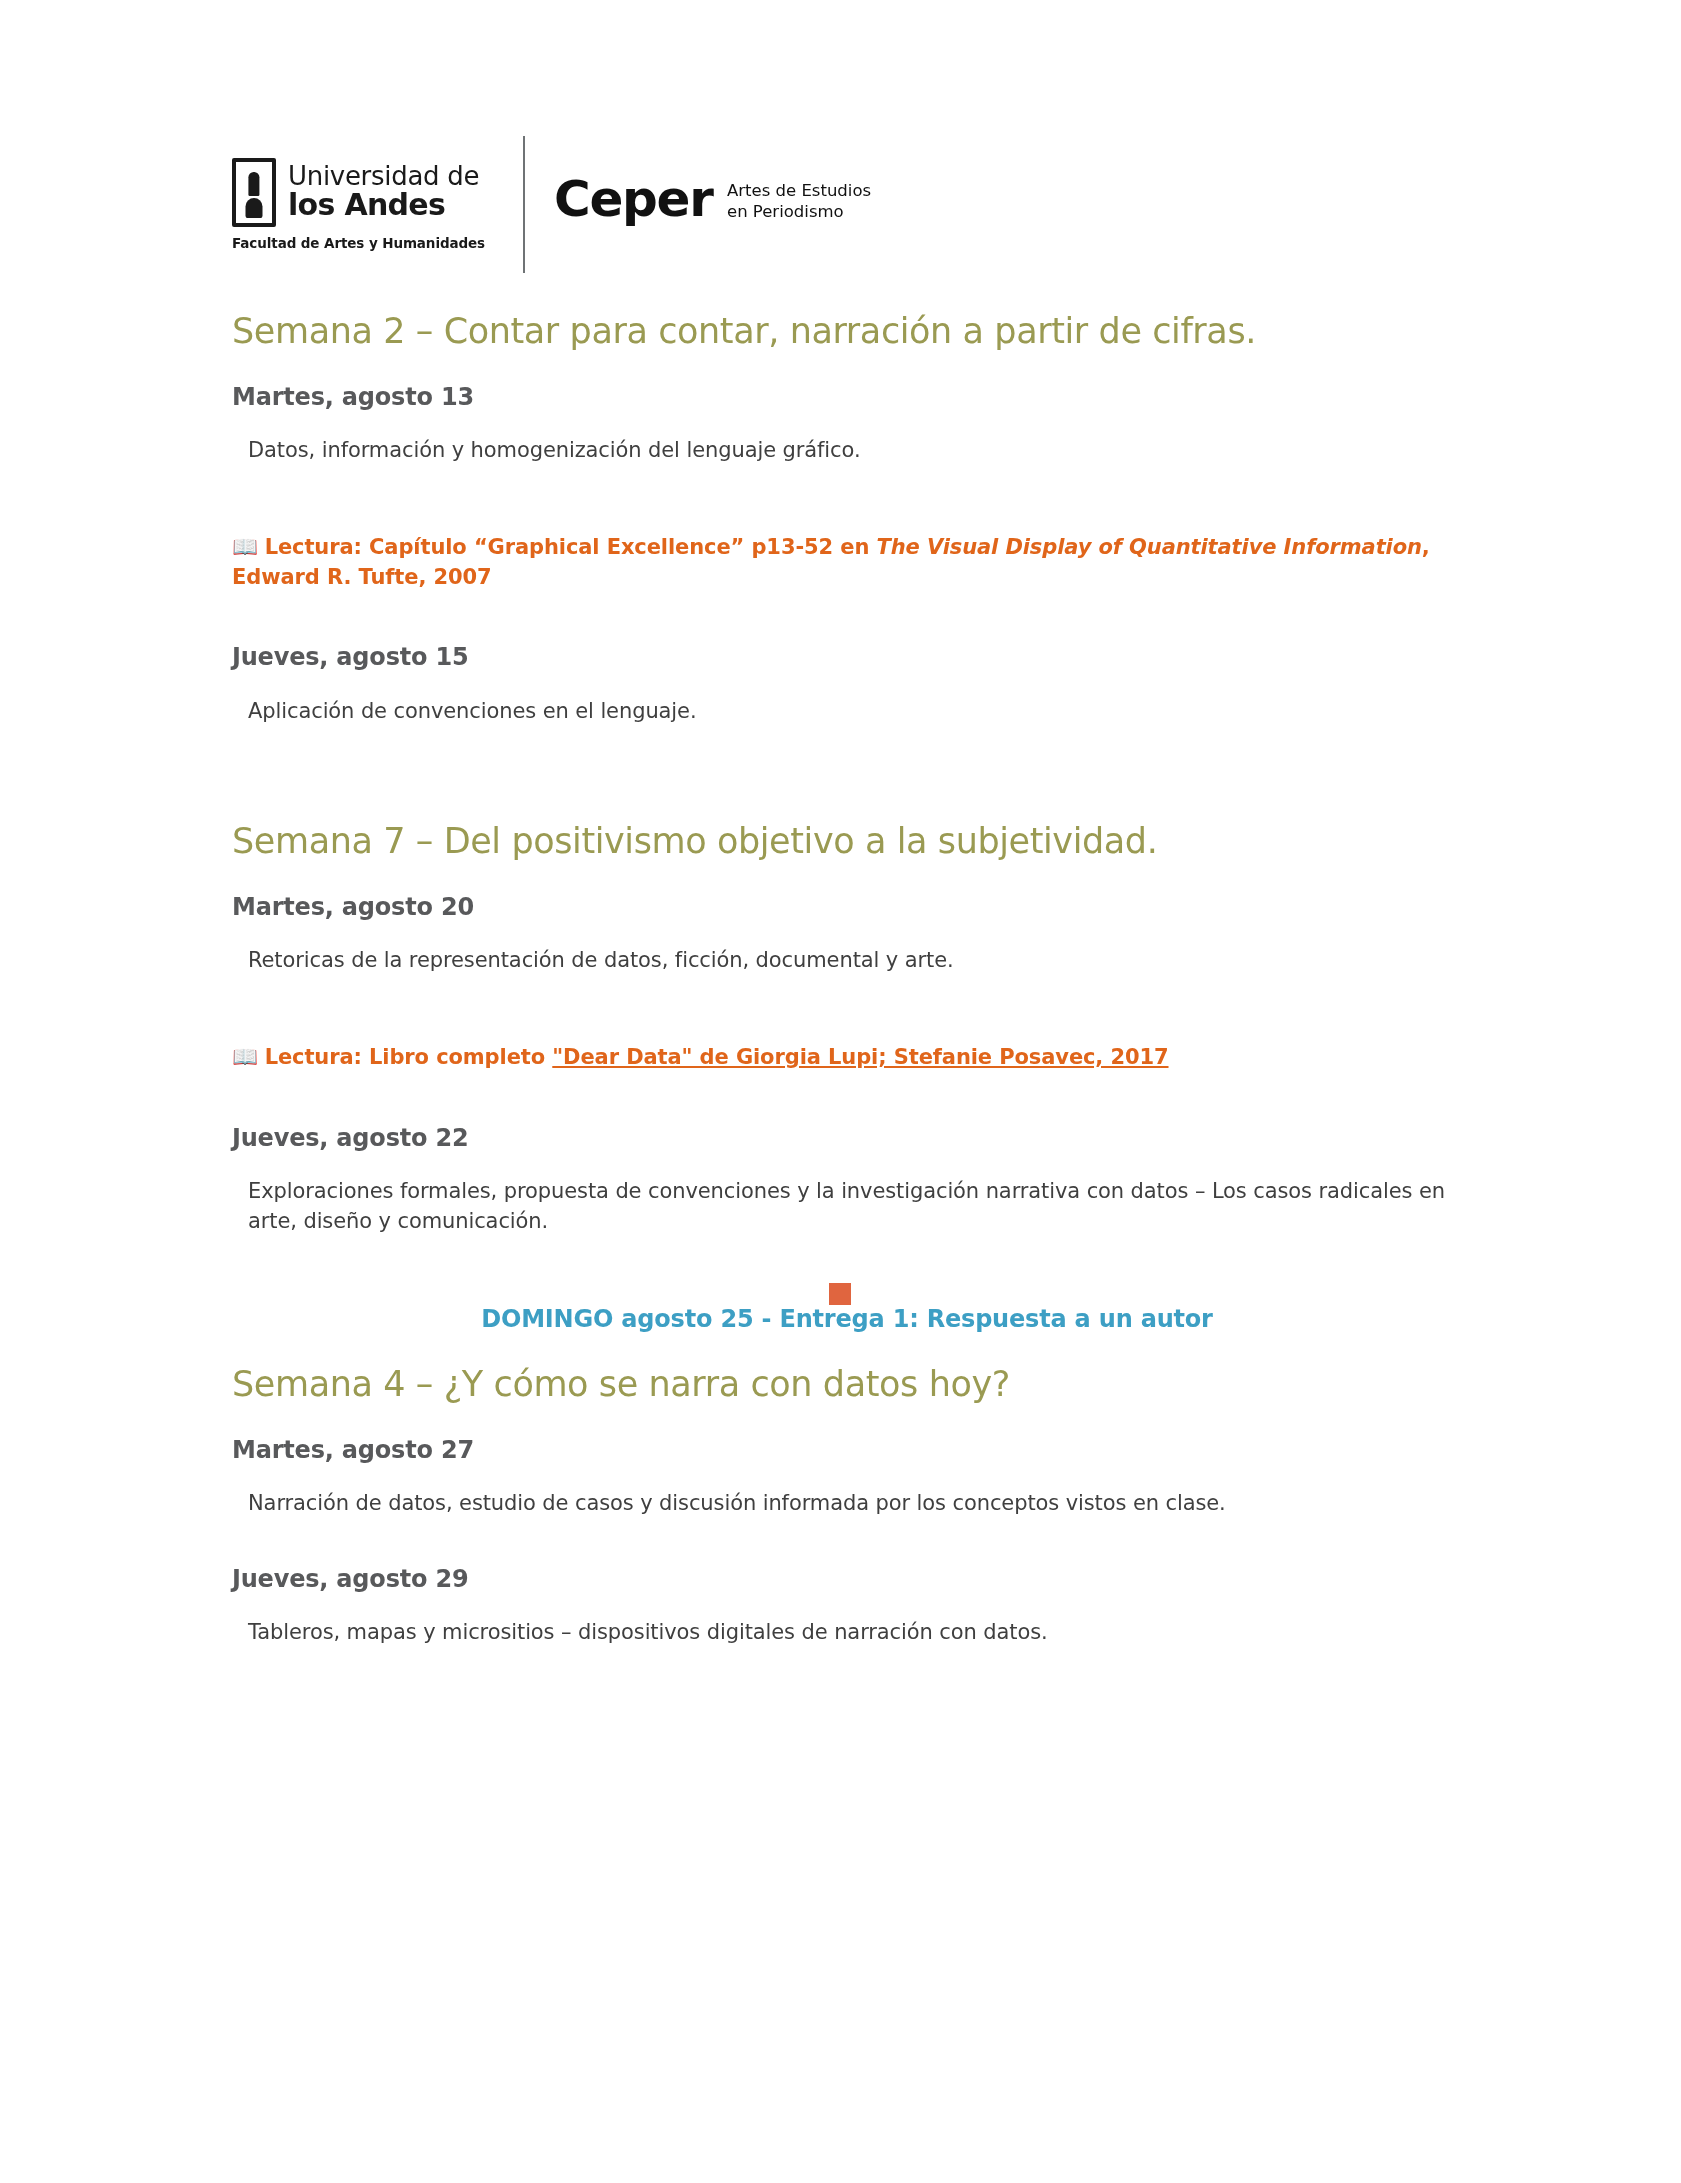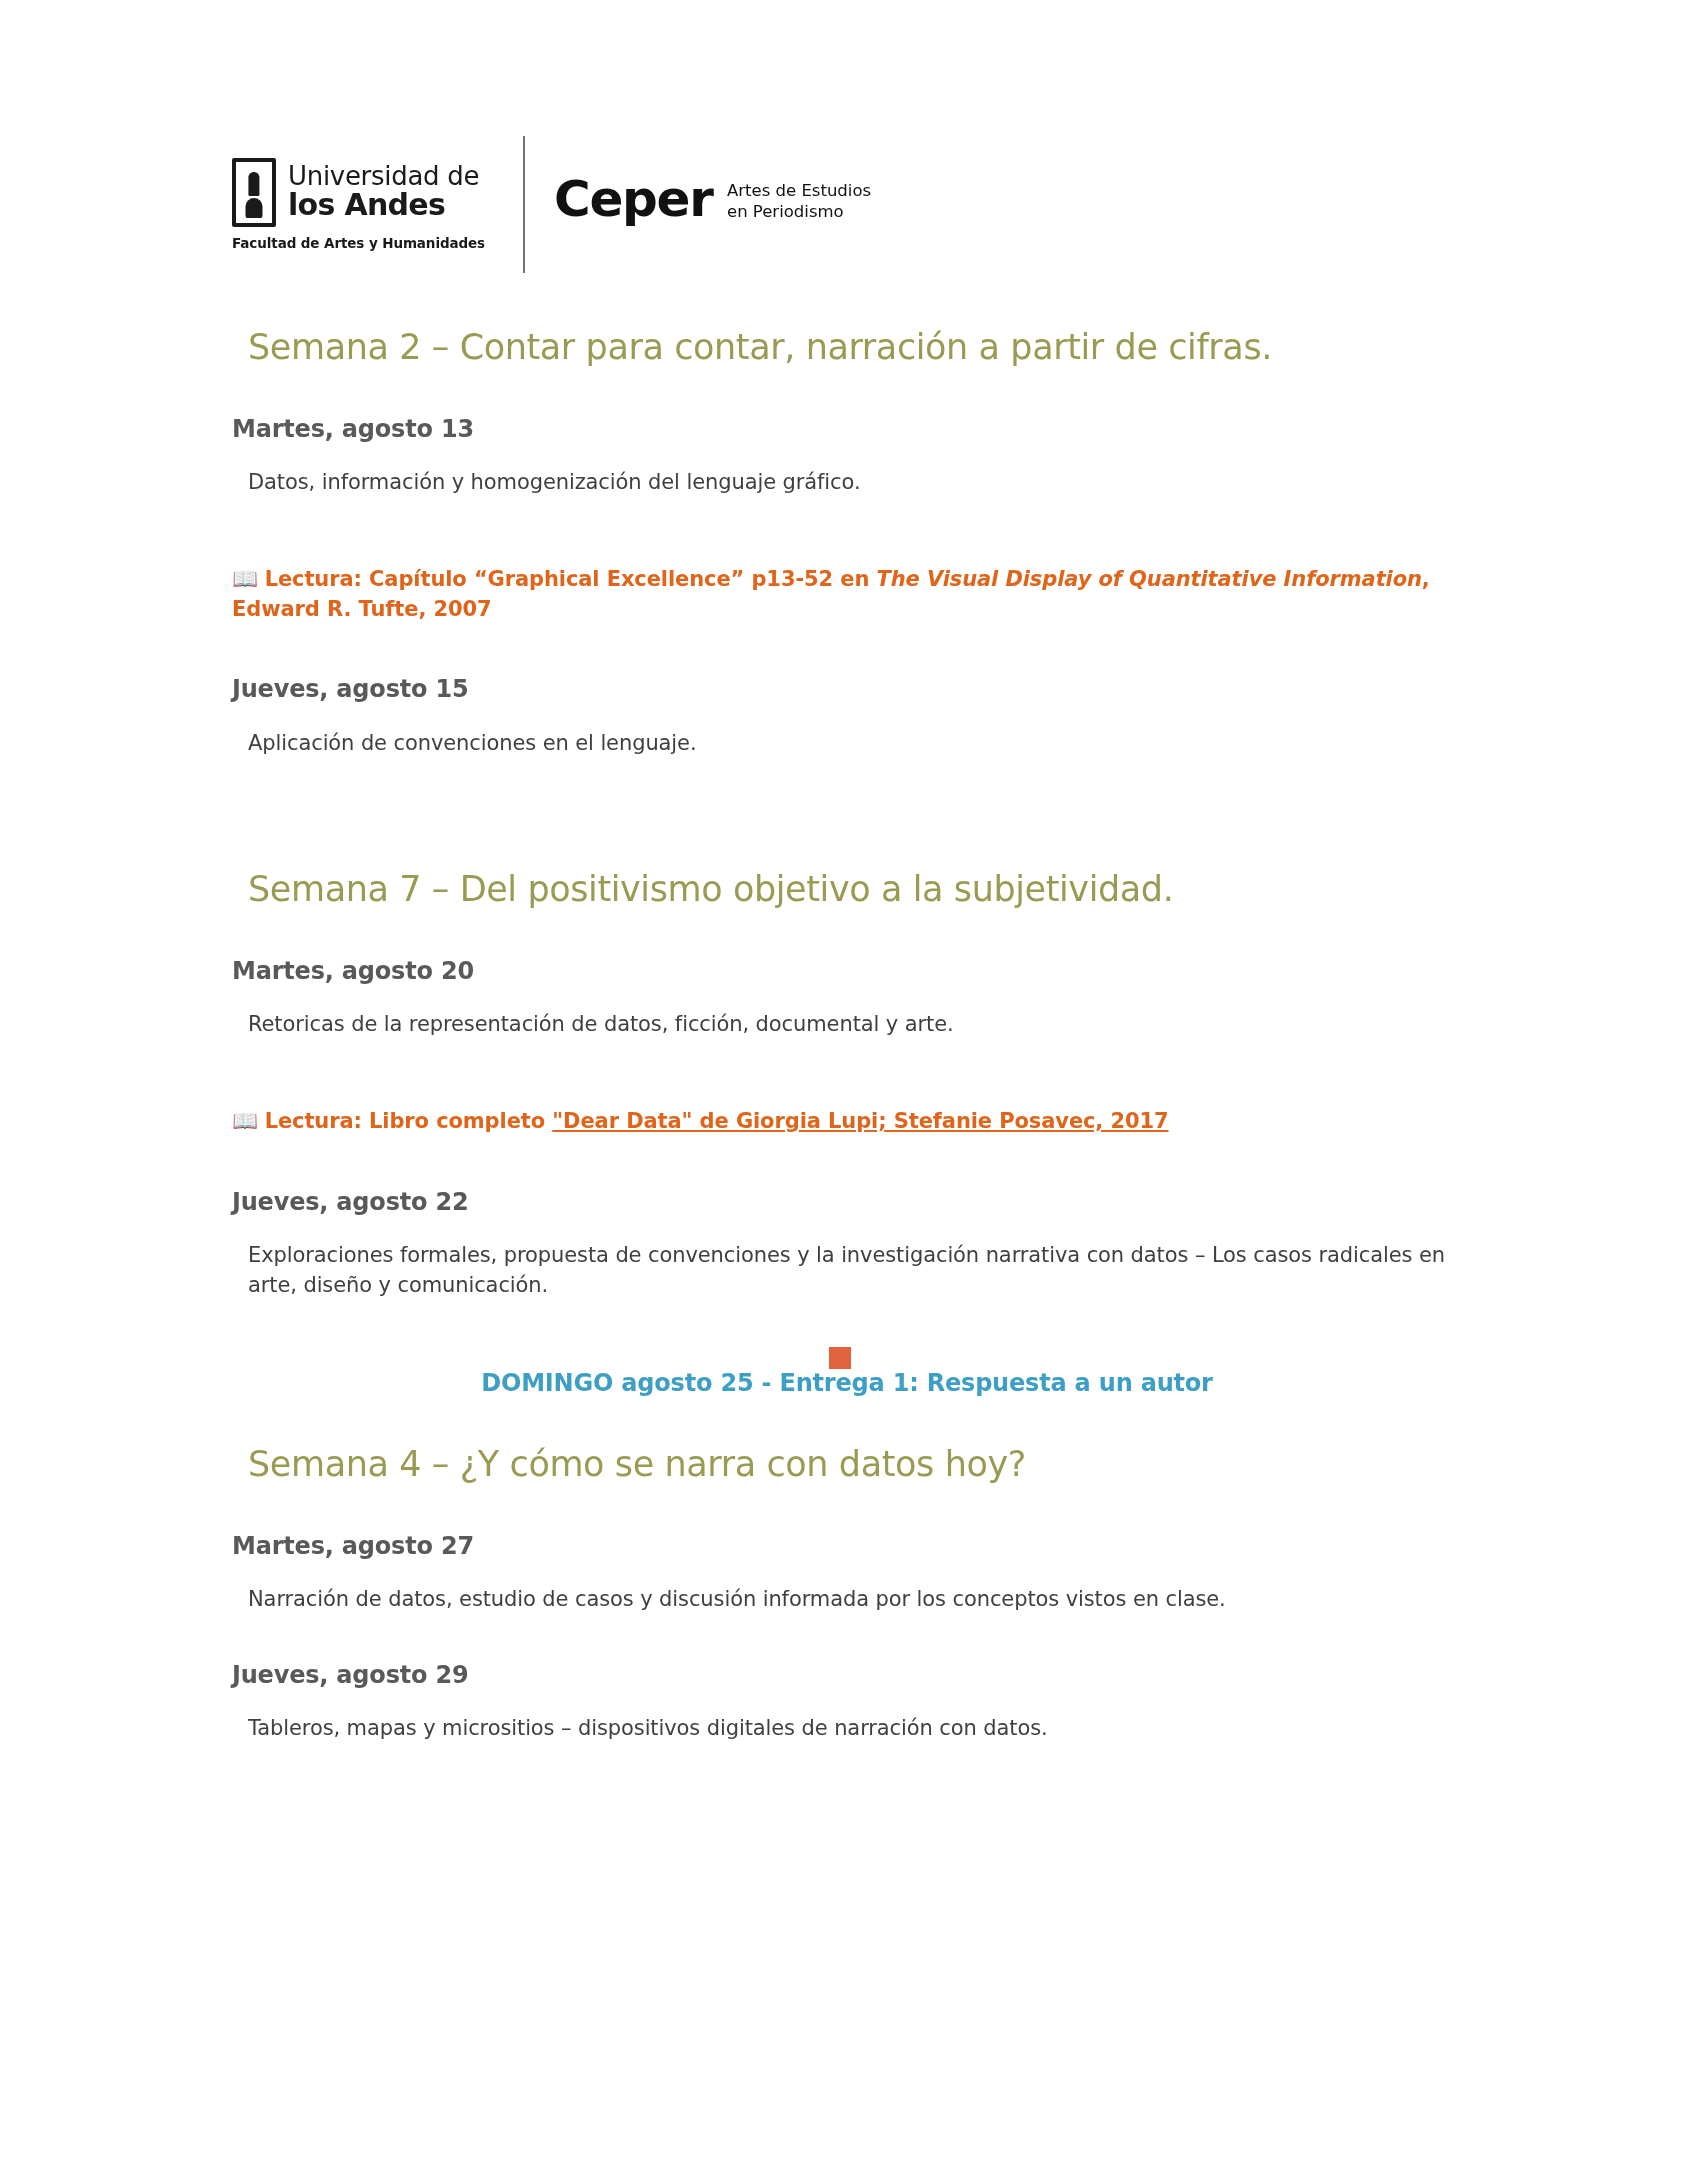--- a/index.html
+++ b/index.html
@@ -128,21 +128,21 @@
     left: 232px;
     top: 310px;
     width: 1230px;
   }
   h1.week {
     font-family: "DejaVu Sans", sans-serif;
     font-weight: normal;
     font-size: 35px;
     line-height: 1.22;
     color: #9a9a52;
-    margin: 16px;
+    margin: 0;
     letter-spacing: -0.4px;
   }
   .week-1 { margin-top: 0; }
   .day {
     font-family: "DejaVu Sans", sans-serif;
     font-size: 24px;
     font-weight: bold;
     color: #58595b;
     margin: 0;
     letter-spacing: -0.2px;

